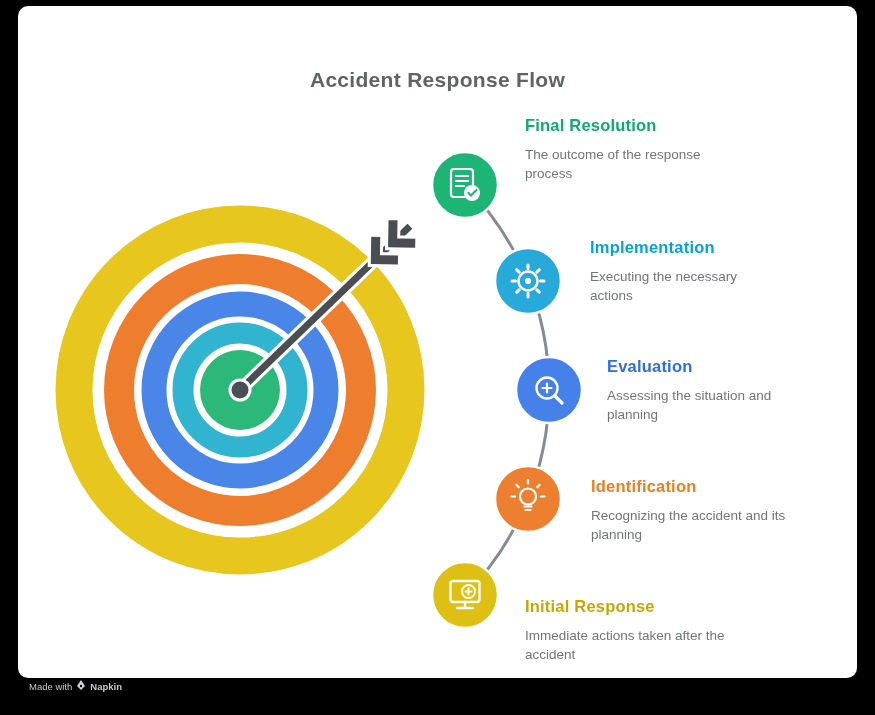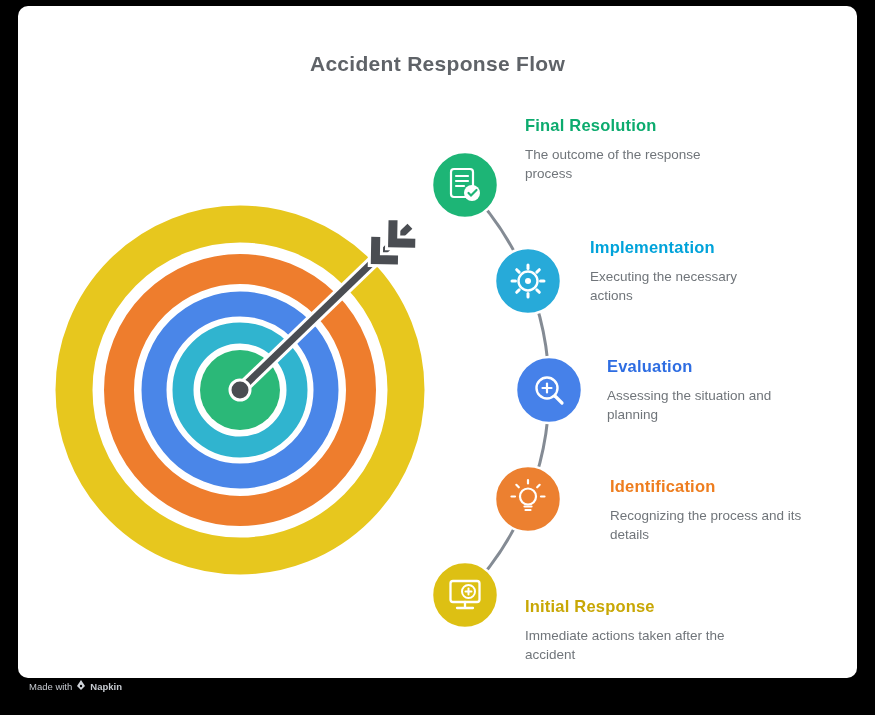--- a/index.html
+++ b/index.html
@@ -18,21 +18,21 @@
     background: #ffffff;
     border-radius: 10px;
   }
   .art {
     position: absolute;
     left: 0; top: 0;
     width: 875px; height: 715px;
   }
   .diagram-title {
     position: absolute;
-    left: 0; top: 52px;
+    left: 0; top: 68px;
     width: 875px;
     text-align: center;
     font-size: 21px;
     font-weight: bold;
     letter-spacing: 0.3px;
   }
   .stage-text { position: absolute; }
   .stage-label {
     font-size: 16.5px;
     font-weight: bold;
@@ -159,23 +159,23 @@
   <div class="stage-text" style="left:607px; top:357px; width:195px;">
     <h3 class="stage-label" style="color: rgb(46, 109, 226);">Evaluation</h3>
     <p class="stage-desc" style="color: rgb(112, 117, 122);">Assessing the situation and planning</p>
   </div>
 
   <div class="stage-text" style="left:590px; top:238px; width:175px;">
     <h3 class="stage-label" style="color: rgb(0, 163, 218);">Implementation</h3>
     <p class="stage-desc" style="color: rgb(112, 117, 122);">Executing the necessary actions</p>
   </div>
 
-  <div class="stage-text" style="left:610px; top:477px; width:210px;">
+  <div class="stage-text" style="left:591px; top:477px; width:210px;">
     <h3 class="stage-label" style="color: rgb(238, 125, 30);">Identification</h3>
-    <p class="stage-desc" style="color: rgb(112, 117, 122);">Recognizing the process and its details</p>
+    <p class="stage-desc" style="color: rgb(112, 117, 122);">Recognizing the accident and its planning</p>
   </div>
 
   <div class="stage-text" style="left:525px; top:597px; width:212px;">
     <h3 class="stage-label" style="color: rgb(200, 167, 5);">Initial Response</h3>
     <p class="stage-desc" style="color: rgb(112, 117, 122);">Immediate actions taken after the accident</p>
   </div>
 
   <div class="made-with" style="color: rgb(198, 202, 208);">
     <span>Made with</span>
     <span>

